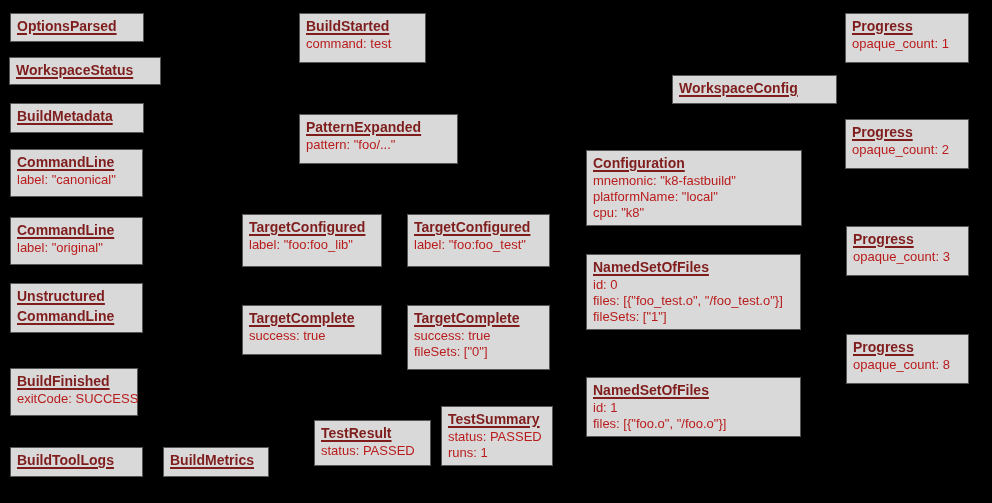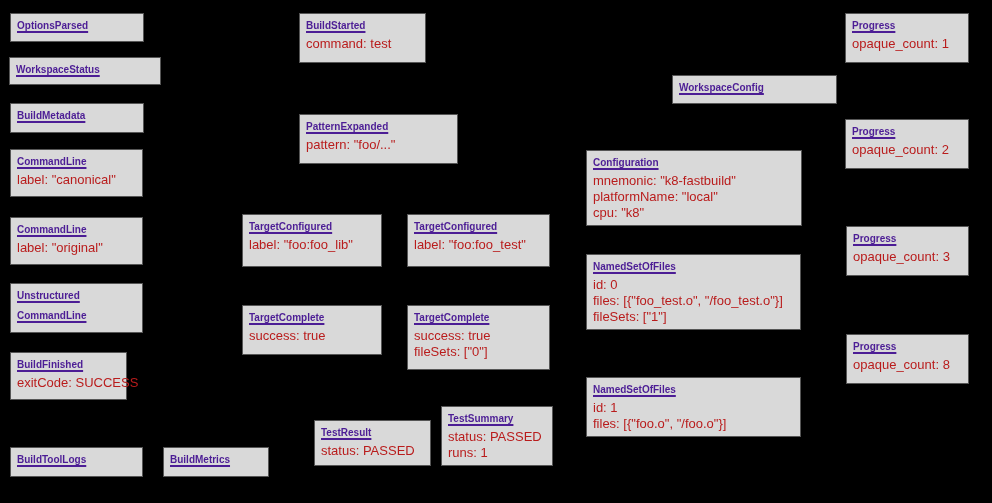--- a/index.html
+++ b/index.html
@@ -17,27 +17,27 @@
   }
   .box {
     position: absolute;
     box-sizing: border-box;
     background: #d9d9d9;
     border: 1.5px solid #565656;
     padding: 2px 6px 4px 6px;
     color: #000000;
   }
   .box .t {
-    font-size: 10px;
+    font-size: 14px;
     font-weight: bold;
     line-height: 20px;
     text-decoration: underline;
     text-decoration-thickness: 2px;
     text-underline-offset: 2px;
-    color: #4c1d95;
+    color: #7f1d1d;
   }
   .box .l {
     font-size: 13px;
     line-height: 16px;
     white-space: nowrap;
     color: #b91c1c;
   }
 </style>
 </head>
 <body>
@@ -63,21 +63,21 @@
 
   <div class="box" style="left:10px;top:217px;width:133px;height:48px">
     <div class="t">CommandLine</div>
     <div class="l">label: "original"</div>
   </div>
 
   <div class="box" style="left:10px;top:283px;width:133px;height:50px">
     <div class="t">Unstructured CommandLine</div>
   </div>
 
-  <div class="box" style="left:10px;top:352px;width:117px;height:48px">
+  <div class="box" style="left:10px;top:368px;width:128px;height:48px">
     <div class="t">BuildFinished</div>
     <div class="l">exitCode: SUCCESS</div>
   </div>
 
   <div class="box" style="left:10px;top:447px;width:133px;height:30px">
     <div class="t">BuildToolLogs</div>
   </div>
 
   <div class="box" style="left:163px;top:447px;width:106px;height:30px">
     <div class="t">BuildMetrics</div>

